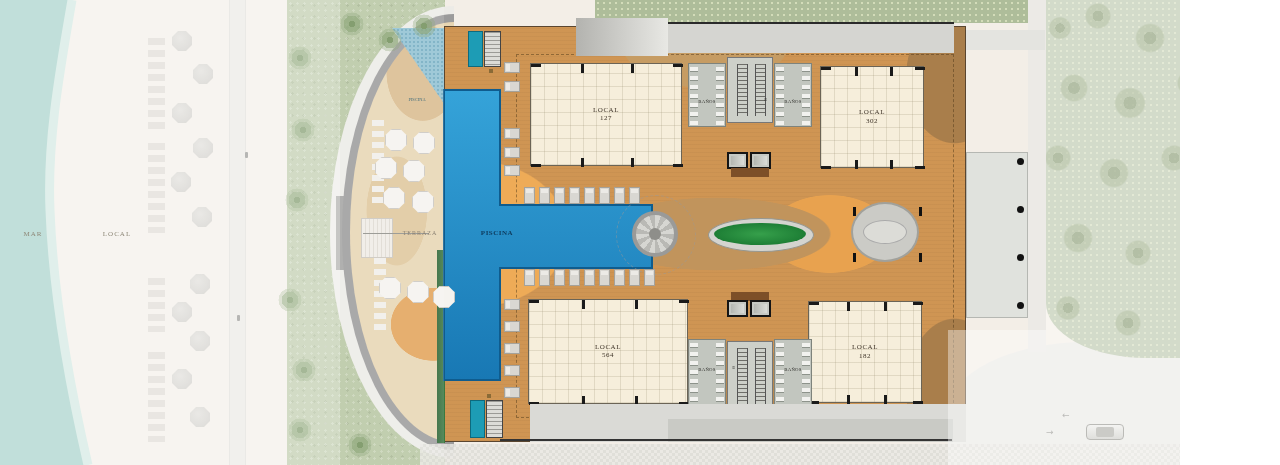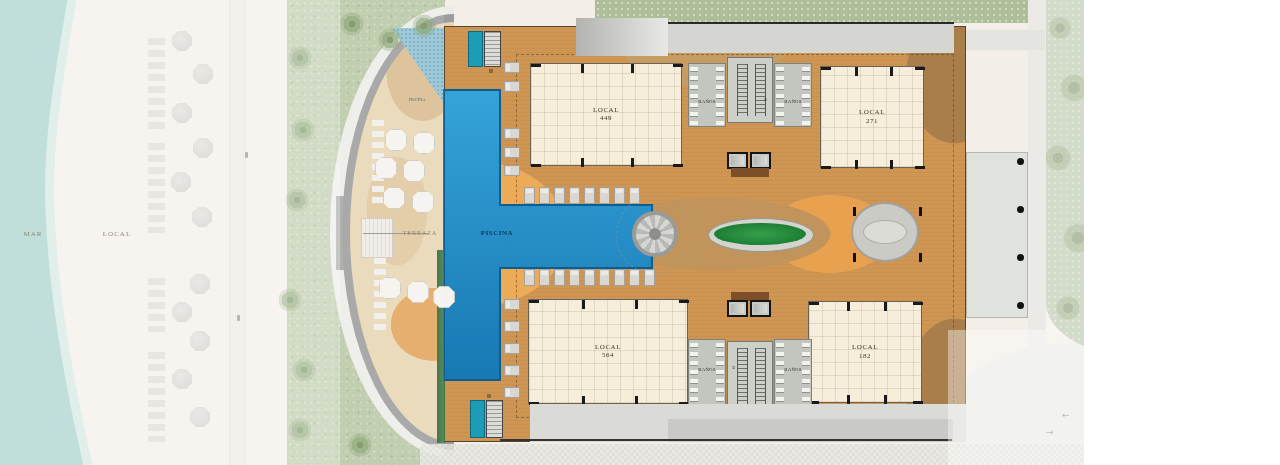--- a/index.html
+++ b/index.html
@@ -1,17 +1,17 @@
 <!DOCTYPE html>
 <html><head>
 <meta charset="utf-8">
 <style>
   html,body{margin:0;padding:0;background:#fff;}
   #plan{
-    position:relative;width:1084px;height:465px;overflow:hidden;
+    position:relative;width:1180px;height:465px;overflow:hidden;
     background:#f3eee7;
     font-family:"Liberation Serif", serif;
   }
   .abs{position:absolute;}
   .label{position:absolute;color:#8e8878;font-size:7px;letter-spacing:1px;white-space:nowrap;transform:translate(-50%,-50%);}
   
   .path-walk{left:229px;top:0;width:15px;height:465px;background:#e9e7e2;border-left:1px solid #dedcd7;border-right:1px solid #dedcd7;}
   .person{width:3px;height:6px;background:#8a8a86;border-radius:1px;}
   .sunbeds{width:17px;background:repeating-linear-gradient(180deg,#dbd7d0 0 7px,rgba(0,0,0,0) 7px 12px);}
   .umb-gray{width:20px;height:20px;background:radial-gradient(circle at 40% 35%,#dddbd6,#c8c6c1);
@@ -184,33 +184,33 @@
 
   <div class="abs jacuzzi" style="left:468px;top:31px;width:15px;height:36px"></div>
   <div class="abs stairs-sm" style="left:484px;top:31px;width:17px;height:36px"></div>
   <div class="tiny-sq" style="left:489px;top:69px"></div>
   <div class="abs jacuzzi" style="left:470px;top:400px;width:15px;height:38px"></div>
   <div class="abs stairs-sm" style="left:486px;top:400px;width:17px;height:38px"></div>
   <div class="tiny-sq" style="left:487px;top:394px"></div>
 
   <div class="abs unit" style="left:530px;top:63px;width:152px;height:103px">
     <div class="unit-label"><span>LOCAL</span><br>
-      <span>449</span></div>
+      <span>127</span></div>
   <div class="pier" style="position: absolute; left: 0px; top: 0px; width: 10px; height: 3px;"></div>
       <div class="pier" style="position: absolute; left: 142px; top: 0px; width: 10px; height: 3px;"></div>
       <div class="pier" style="position: absolute; left: 0px; top: 100px; width: 10px; height: 3px;"></div>
       <div class="pier" style="position: absolute; left: 142px; top: 100px; width: 10px; height: 3px;"></div>
       <div class="pier" style="position: absolute; left: 50.16px; top: 0px; width: 3px; height: 9px;"></div>
       <div class="pier" style="position: absolute; left: 100.32px; top: 0px; width: 3px; height: 9px;"></div>
       <div class="pier" style="position: absolute; left: 50.16px; top: 94px; width: 3px; height: 9px;"></div>
       <div class="pier" style="position: absolute; left: 100.32px; top: 94px; width: 3px; height: 9px;"></div>
     </div>
   <div class="abs unit" style="left:820px;top:66px;width:104px;height:102px">
     <div class="unit-label"><span>LOCAL</span><br>
-      <span>271</span></div>
+      <span>302</span></div>
   <div class="pier" style="position: absolute; left: 0px; top: 0px; width: 10px; height: 3px;"></div>
       <div class="pier" style="position: absolute; left: 94px; top: 0px; width: 10px; height: 3px;"></div>
       <div class="pier" style="position: absolute; left: 0px; top: 99px; width: 10px; height: 3px;"></div>
       <div class="pier" style="position: absolute; left: 94px; top: 99px; width: 10px; height: 3px;"></div>
       <div class="pier" style="position: absolute; left: 34.32px; top: 0px; width: 3px; height: 9px;"></div>
       <div class="pier" style="position: absolute; left: 68.64px; top: 0px; width: 3px; height: 9px;"></div>
       <div class="pier" style="position: absolute; left: 34.32px; top: 93px; width: 3px; height: 9px;"></div>
       <div class="pier" style="position: absolute; left: 68.64px; top: 93px; width: 3px; height: 9px;"></div>
     </div>
   <div class="abs unit" style="left:528px;top:299px;width:160px;height:105px">

